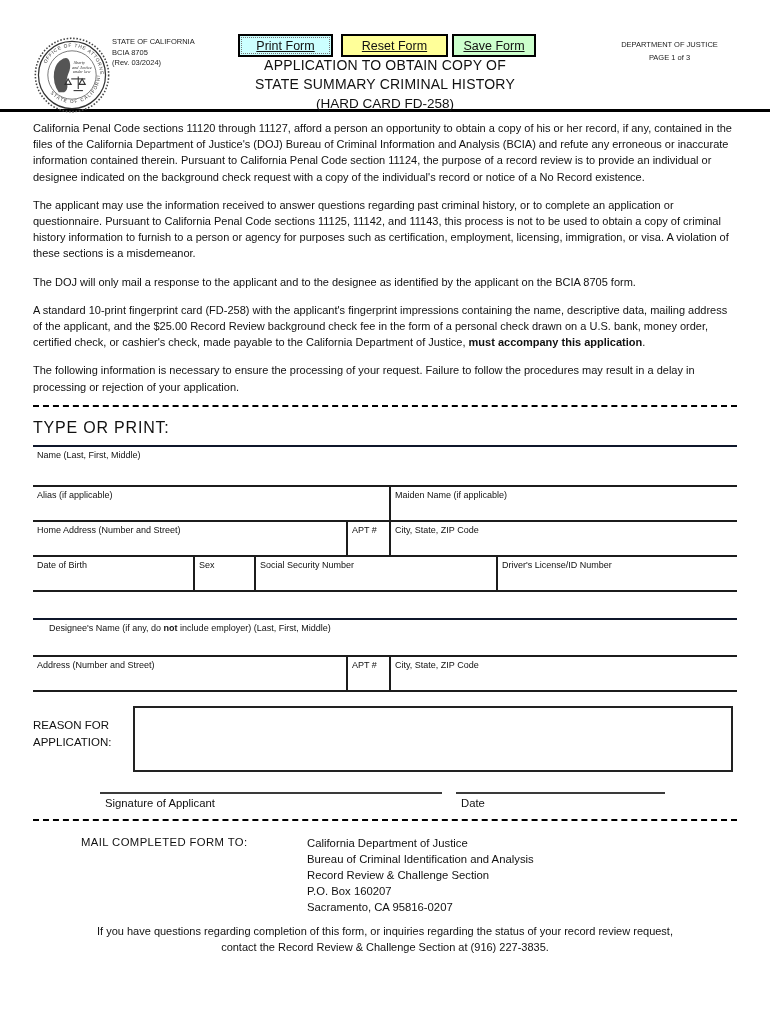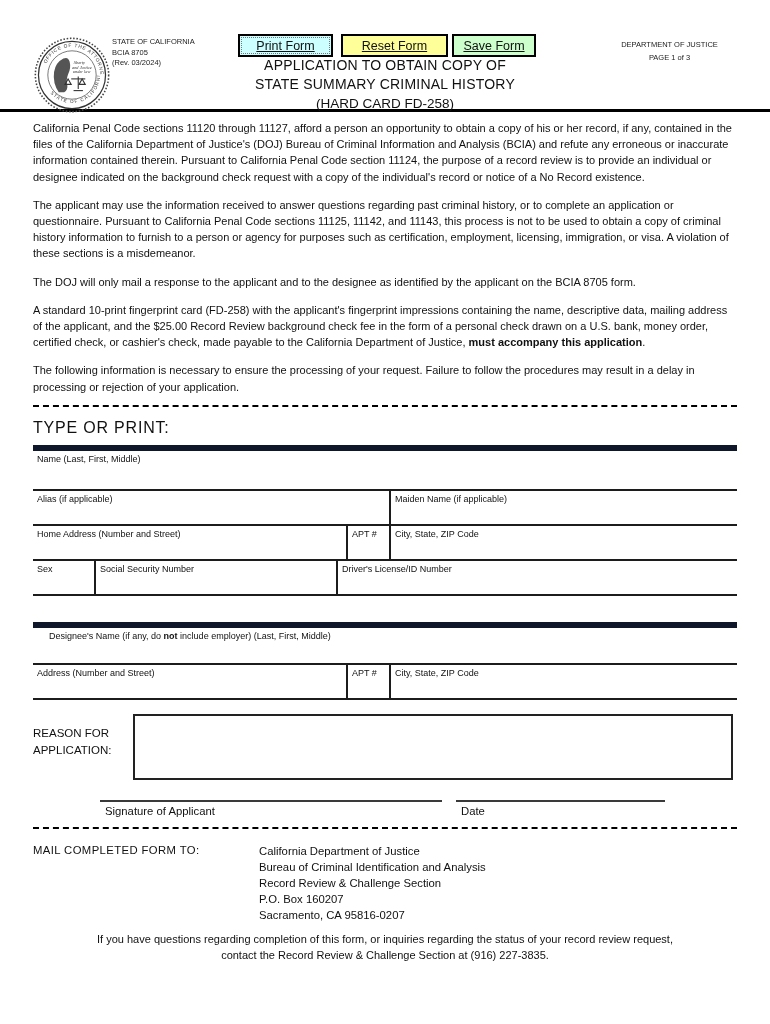--- a/index.html
+++ b/index.html
@@ -26,21 +26,21 @@
 
   
   .intro { margin-top:8px; font-size:11px; line-height:16.2px; color:#111; }
   .intro p { margin-bottom:12px; }
   .intro p:last-child { margin-bottom:0; }
 
   .dashed { border-top:2px dashed #000; margin-top:10px; }
 
   
   .type-print { margin-top:12px; font-size:16px; letter-spacing:.8px; }
-  .ftable { margin-top:8px; border-top:6px solid #0f172a; }
+  .ftable { margin-top:8px; border-top:2px solid #0f172a; }
   .frow { display:flex; border-bottom:2px solid #1c1c1c; }
   .fcell { position:relative; }
   .fcell + .fcell { border-left:2px solid #1c1c1c; }
   .flabel { display:block; padding:3px 4px 0 4px; font-size:9px; color:#111; white-space:nowrap; }
   .h38 { height:38px; } .h33 { height:33px; } .h25 { height:35px;margin-left:12px; }
   .w356 { width:356px; } .w313 { width:313px; } .w43 { width:43px; }
   .w160 { width:160px; } .w61 { width:61px; } .w242 { width:242px; }
   .grow { flex:1; }
   .tgap { height:18px; }
 
@@ -51,21 +51,21 @@
 
   
   .sig-row { display:flex; margin-top:20px; }
   .sig-block .line { border-top:2px solid #3a3a3a; }
   .sig-block .slbl { padding:3px 0 0 5px; font-size:11.3px; }
   .sig-app { margin-left:67px; width:342px; }
   .sig-date { margin-left:14px; width:209px; }
 
   
   .mail { display:flex; margin-top:14px; font-size:11.3px; }
-  .mail-label { width:226px; letter-spacing:.4px; padding-top:1px; }
+  .mail-label { width:226px; letter-spacing:.4px; padding-top:1px;margin-left:48px; }
   .mail-address { line-height:16px; }
   .footer-note { margin-top:8px; text-align:center; font-size:11px; line-height:16px; }
 </style>
 </head>
 <body>
 
 <div class="page">
 
   <div class="header">
 
@@ -152,20 +152,23 @@
           <span class="flabel">Home Address (Number and Street)</span>
         </div>
         <div class="fcell w43 h33">
           <span class="flabel">APT #</span>
         </div>
         <div class="fcell grow h33">
           <span class="flabel">City, State, ZIP Code</span>
         </div>
       </div>
       <div class="frow">
+        <div class="fcell w160 h33">
+          <span class="flabel">Date of Birth</span>
+        </div>
         <div class="fcell w61 h33">
           <span class="flabel">Sex</span>
         </div>
         <div class="fcell w242 h33">
           <span class="flabel">Social Security Number</span>
         </div>
         <div class="fcell grow h33">
           <span class="flabel">Driver's License/ID Number</span>
         </div>
       </div>

